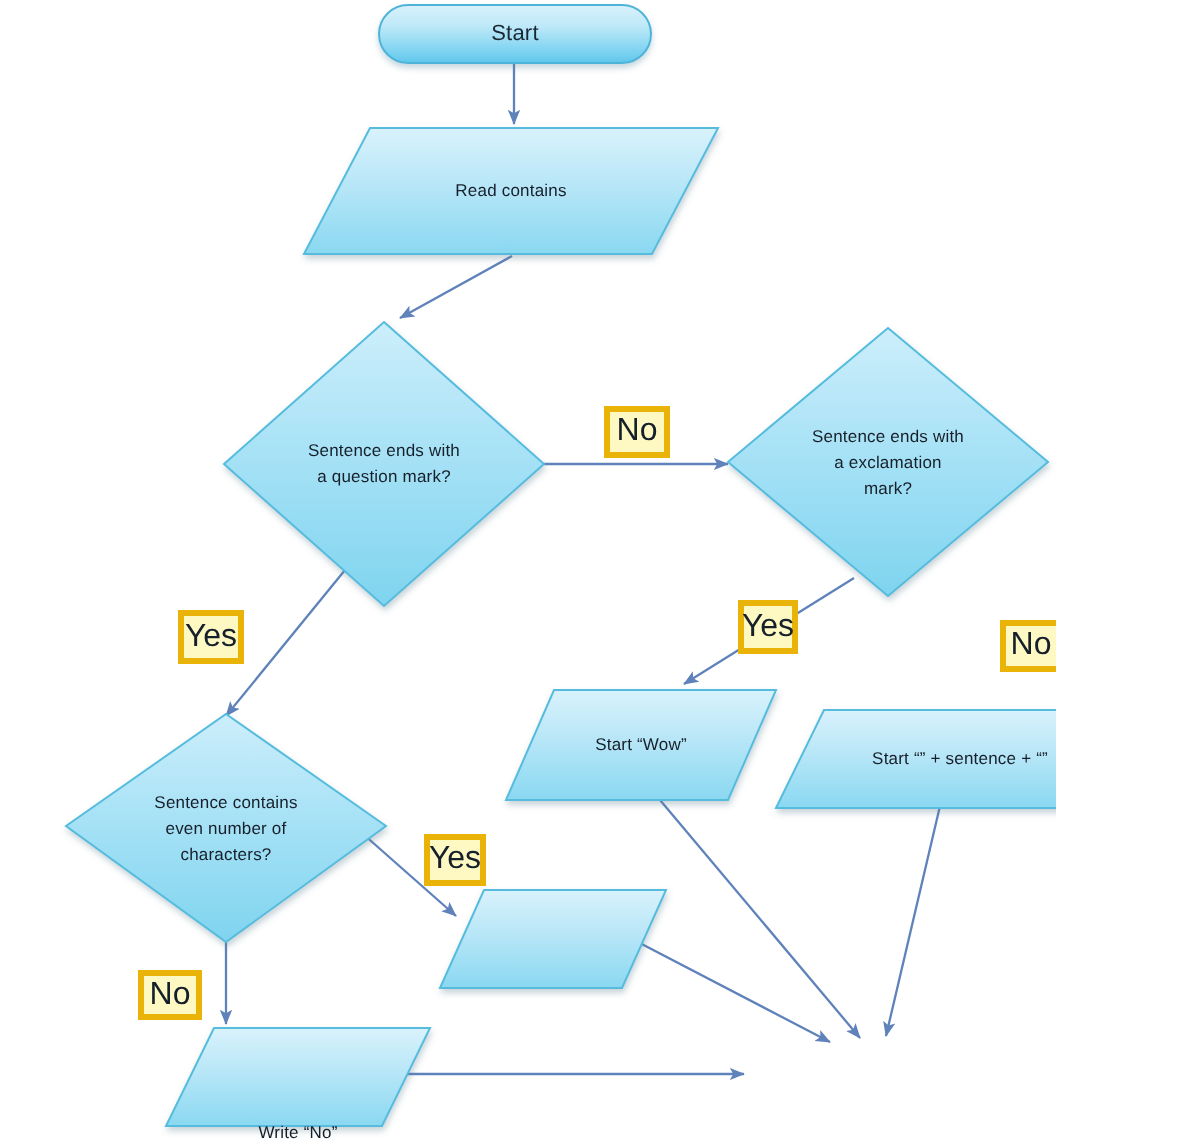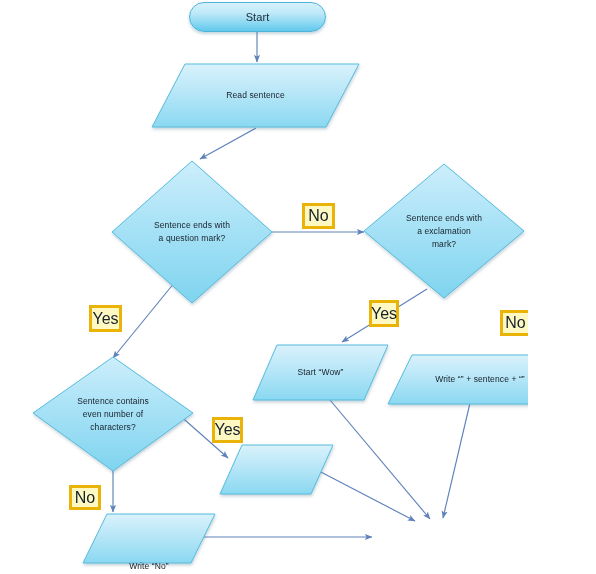--- a/index.html
+++ b/index.html
@@ -140,21 +140,21 @@
 
       <polygon points="107,514 215,514 191,563 83,563" fill="url(#gShape)" stroke="#56bcdd" stroke-width="1"></polygon>
     </g>
   </svg>
 
   <div class="node terminator" style="left:189px; top:2px; width:137px; height:30px;">
     <span class="label">Start</span>
   </div>
 
   <div class="node" style="left:152px; top:64px; width:207px; height:63px;">
-    <span class="label">Read sentence</span>
+    <span class="label">Read contains</span>
   </div>
 
   <div class="node" style="left:112px; top:161px; width:160px; height:142px;">
     <span class="label">Sentence ends with
 a question mark?</span>
   </div>
 
   <div class="node" style="left:364px; top:164px; width:160px; height:134px;">
     <span class="label">Sentence ends with
 a exclamation
@@ -165,21 +165,21 @@
     <span class="label">Sentence contains
 even number of
 characters?</span>
   </div>
 
   <div class="node" style="left:253px; top:345px; width:135px; height:55px;">
     <span class="label">Start “Wow”</span>
   </div>
 
   <div class="node" style="left:388px; top:355px; width:184px; height:49px;">
-    <span class="label">Write “” + sentence + “”</span>
+    <span class="label">Start “” + sentence + “”</span>
   </div>
 
 
   <div class="node" style="left:83px; top:542px; width:132px; height:49px;">
     <span class="label">Write “No”</span>
   </div>
 
 
   <div class="edge-label" style="left:302px; top:203px; width:33px; height:26px;">
     <span>No</span>

